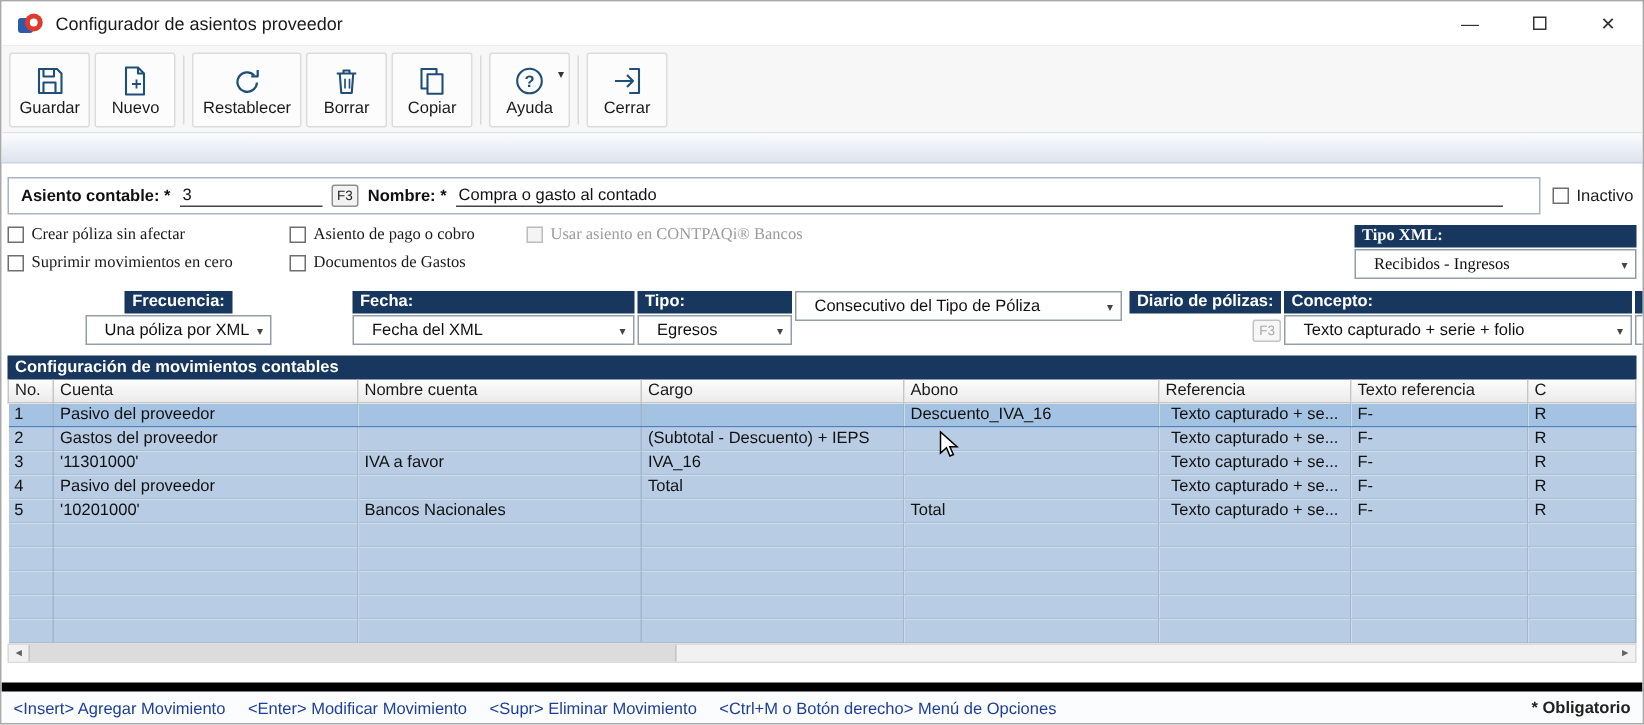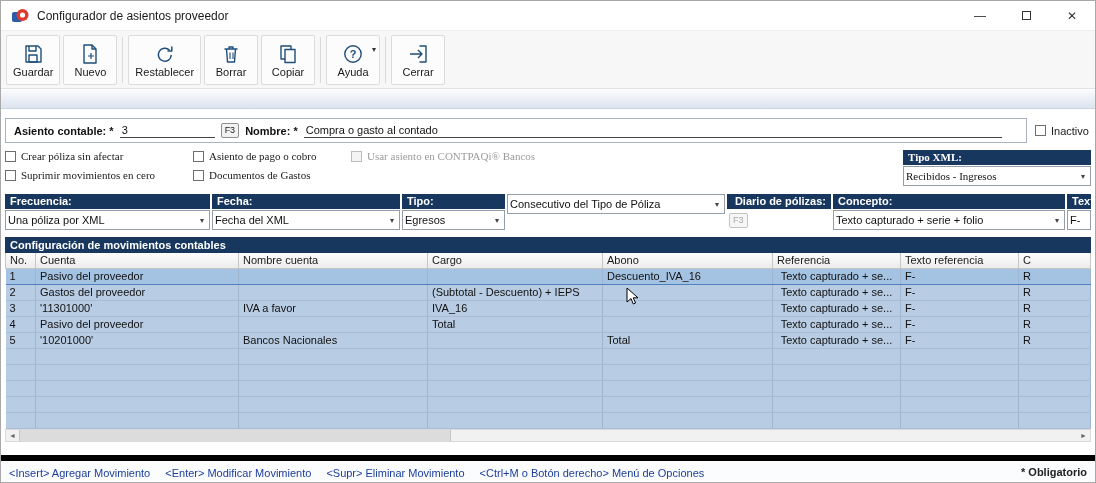--- a/index.html
+++ b/index.html
@@ -51,29 +51,29 @@
 
   .optrow{display:flex;margin-top:7px;flex:0 0 auto;font-family:Liberation Serif, serif;}
   .chkcols{flex:1;display:flex;}
   .chkcol{display:flex;flex-direction:column;gap:7px;}
   .chkcol.c1{width:188px;}
   .chkcol.c2{width:158px;}
 
   .tipoxml{width:188px;flex:0 0 auto;}
   .navhdr{background:var(--navy);color:#fff;font-weight:bold;font-size:11px;height:15px;line-height:15px;padding:0 5px;white-space:nowrap;overflow:hidden;}
 
-  .select{height:20px;border:1px solid #949ea6;background:#fff;display:flex;align-items:center;font-size:11px;color:#111;padding-left:2px;white-space:nowrap;overflow:hidden;}
+  .select{height:20px;border:1px solid #949ea6;background:#fff;display:flex;align-items:center;font-size:11px;color:#111;padding-left:12px;white-space:nowrap;overflow:hidden;}
   .select .sval{flex:1;overflow:hidden;text-overflow:ellipsis;}
   .select .sarrow{width:14px;text-align:center;font-size:8px;color:#444;flex:0 0 auto;}
 
   .fieldsrow{display:flex;gap:2px;margin-top:8px;flex:0 0 auto;}
   .field{display:flex;flex-direction:column;gap:1px;min-width:0;}
   .field .hdr{background:var(--navy);color:#fff;font-weight:bold;font-size:11px;height:15px;line-height:15px;padding:0 5px;white-space:nowrap;overflow:hidden;}
   .field .hdr.right{text-align:right;}
-  .f0{width:205px;} .f1{width:188px;} .f2{width:103px;} .f3w{width:218px;} .f4{width:104px;} .f5{width:232px;} .f6{flex:1;}
+  .f0{width:228px;align-items:center;} .f1{width:188px;} .f2{width:103px;} .f3w{width:218px;} .f4{width:104px;align-items:flex-end;} .f5{width:232px;} .f6{flex:1;}
   .plainctl{height:20px;display:flex;align-items:center;padding-left:2px;}
 
   
   .section-hdr{margin-top:7px;background:var(--navy);color:#fff;font-weight:bold;font-size:11px;height:16px;line-height:16px;padding:0 5px;flex:0 0 auto;}
   table.grid{width:100%;border-collapse:collapse;table-layout:fixed;font-size:11px;flex:0 0 auto;}
   table.grid th{background:linear-gradient(#fdfdfd,#ebebeb);border:1px solid #c6c6c6;border-top:none;font-weight:normal;text-align:left;padding:1px 4px;height:15px;color:#1a1a1a;white-space:nowrap;overflow:hidden;}
   table.grid td{background:var(--rowblue);border-right:1px solid #9fb5d0;border-bottom:1px solid #a9bdd4;padding:0 4px;height:16px;white-space:nowrap;overflow:hidden;text-overflow:ellipsis;color:#111;}
   table.grid tr.selected td{background:var(--selblue);border-top:1px solid #4f81bd;border-bottom:1px solid #4f81bd;}
   .colw0{width:30px;} .colw1{width:203px;} .colw2{width:189px;} .colw3{width:175px;} .colw4{width:170px;} .colw5{width:128px;text-align:center;} .colw6{width:118px;}
 

